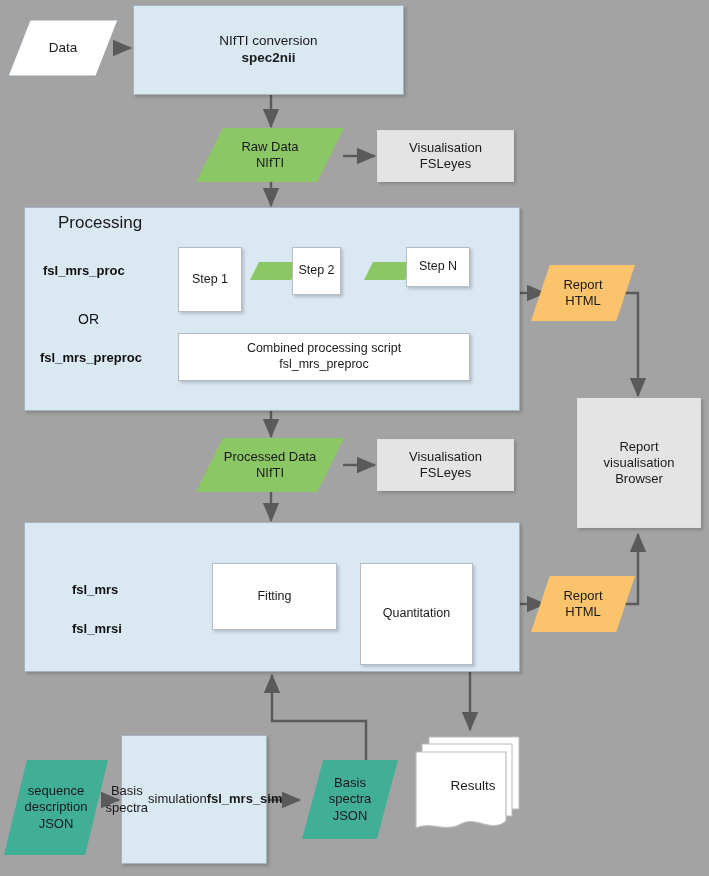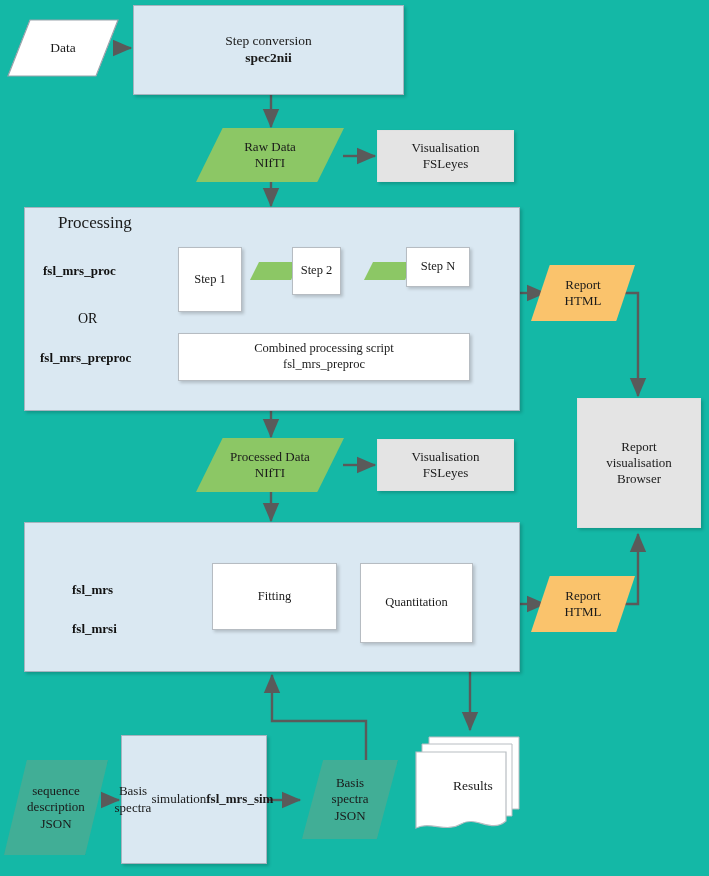--- a/index.html
+++ b/index.html
@@ -1,17 +1,17 @@
 <!DOCTYPE html>
 <html><head>
 <meta charset="utf-8">
 <style>
   html,body{margin:0;padding:0;background:#ffffff;}
   body{font-family:"Liberation Sans", sans-serif;}
-  #canvas{position:relative;width:709px;height:876px;background:#14b8a6;overflow:hidden;font-family:Liberation Serif, serif;}
+  #canvas{position:relative;width:709px;height:876px;background:#a3a3a3;overflow:hidden;}
   .node{position:absolute;box-sizing:border-box;display:flex;align-items:center;
         justify-content:center;text-align:center;color:#1a1a1a;line-height:1.25;}
   .rect{border:1px solid #9aa3ab;}
   .blue{background:#dae8f2;border:1px solid #a7b4bf;}
   .grey{background:#e4e4e4;border:1px solid #e0e0e0;}
   .white{background:#ffffff;border:1px solid #b6bcc2;}
   .shadow{box-shadow:2px 2px 3px rgba(0,0,0,0.18);}
   .para{position:absolute;display:flex;align-items:center;justify-content:center;
         text-align:center;color:#1a1a1a;line-height:1.25;
         clip-path:polygon(18% 0,100% 0,82% 100%,0 100%);}
@@ -82,21 +82,21 @@
     <span class="t14 plabel">Data</span>
   </div>
   <svg class="lines" viewBox="0 0 709 876">
     <polygon points="30,20 118,20 96,76 8,76" fill="#ffffff" stroke="#9aa3ab" stroke-width="1.2"></polygon>
   </svg>
   <div class="node" style="left:8px;top:20px;width:110px;height:56px;">
     <span class="t14">Data</span>
   </div>
 
   <div class="node rect blue shadow" style="left:133px;top:5px;width:271px;height:90px;flex-direction:column;">
-    <span class="t14">Step conversion</span>
+    <span class="t14">NIfTI conversion</span>
     <span class="t14 bold">spec2nii</span>
   </div>
 
   <div class="para grn shadow" style="left:196px;top:128px;width:148px;height:54px;flex-direction:column;">
     <span class="t13 plabel">Raw Data</span>
     <span class="t13 plabel">NIfTI</span>
   </div>
 
   <div class="node rect grey shadow" style="left:377px;top:130px;width:137px;height:52px;flex-direction:column;">
     <span class="t13">Visualisation</span>
@@ -149,21 +149,21 @@
   </div>
 
   <div class="node rect blue shadow" style="left:24px;top:522px;width:496px;height:150px;"></div>
 
   <div class="side-label" style="left:72px;top:582px;">fsl_mrs</div>
   <div class="side-label" style="left:72px;top:621px;">fsl_mrsi</div>
 
   <div class="node rect white shadow" style="left:212px;top:563px;width:125px;height:67px;">
     <span class="t12">Fitting</span>
   </div>
-  <div class="node rect white shadow" style="left:360px;top:563px;width:113px;height:80px;">
+  <div class="node rect white shadow" style="left:360px;top:563px;width:113px;height:102px;">
     <span class="t12">Quantitation</span>
   </div>
 
   <div class="para org shadow" style="left:531px;top:576px;width:104px;height:56px;flex-direction:column;">
     <span class="t13 plabel">Report</span>
     <span class="t13 plabel">HTML</span>
   </div>
 
   <div class="docstack" style="left:415px;top:735px;width:110px;height:105px;">
     <svg viewBox="0 0 110 105" width="110" height="105">

